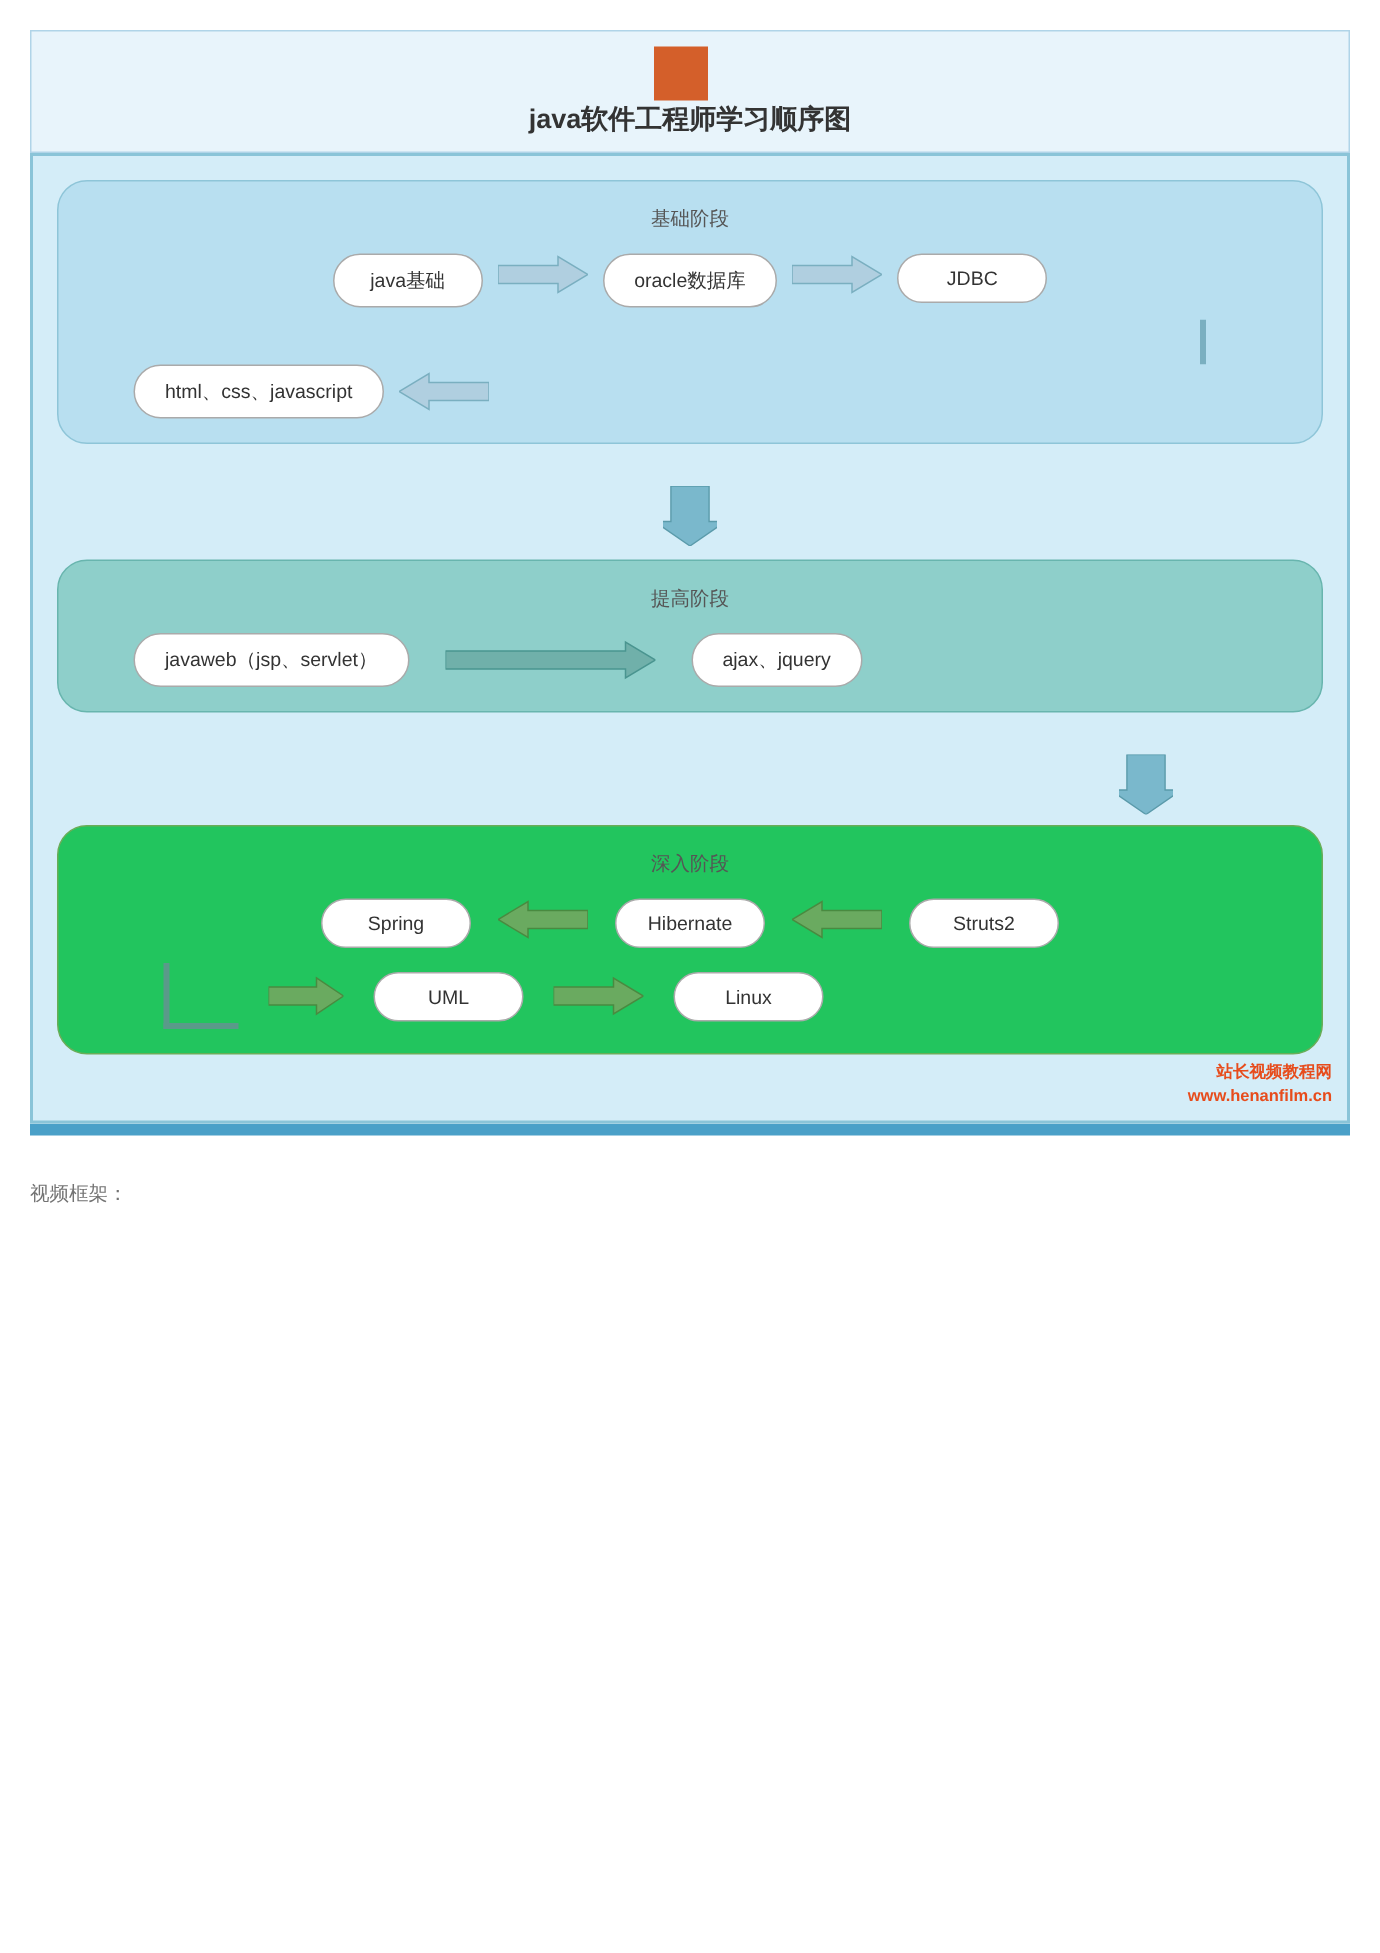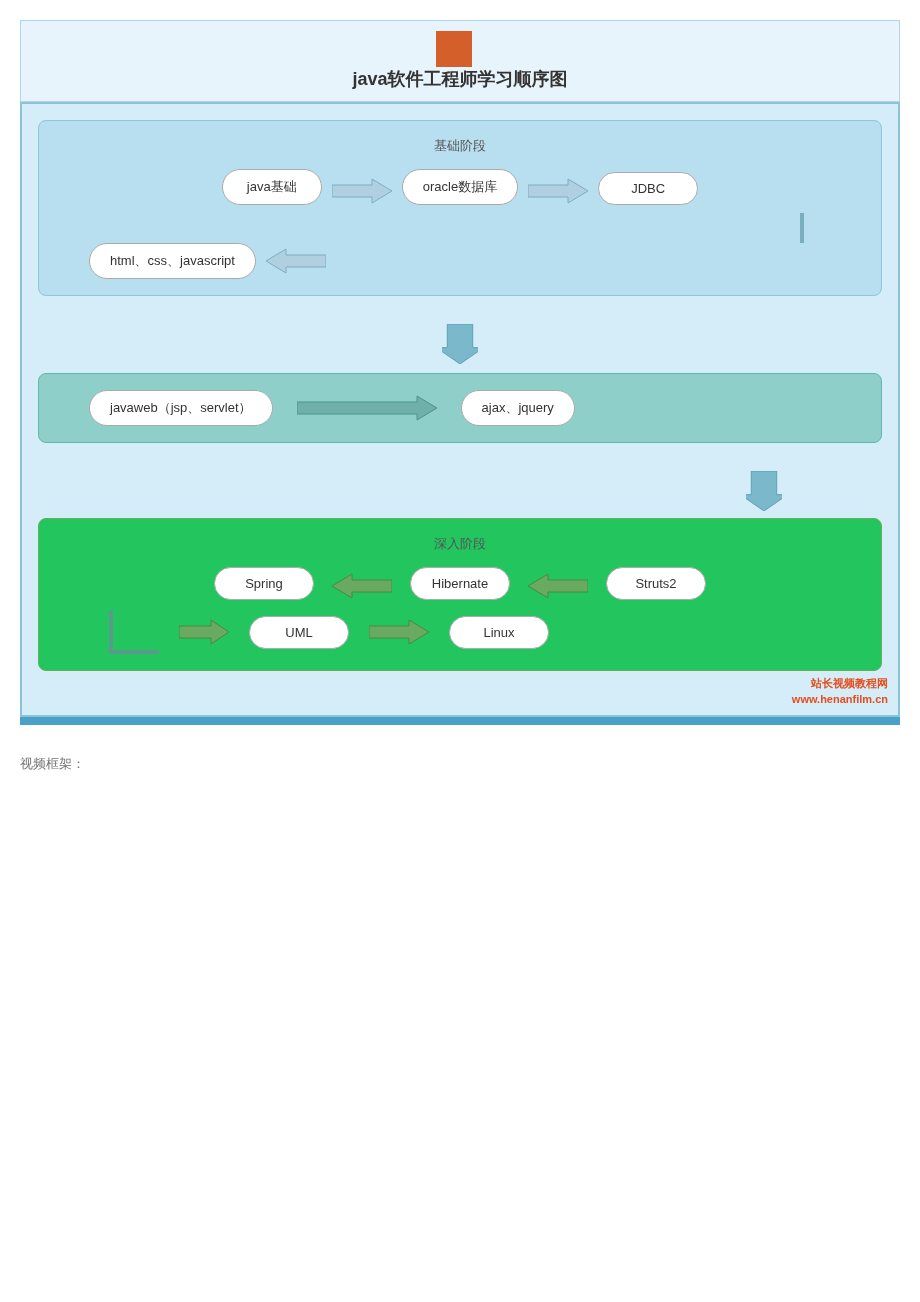--- a/index.html
+++ b/index.html
@@ -42,21 +42,21 @@
     
     .diagram-container {
       background: #d4edf8;
       border: 2px solid #8ac4d8;
       padding: 16px;
       position: relative;
     }
 
     
     .stage-box {
-      border-radius: 8px;
+      border-radius: 20px;
       padding: 16px 20px;
       margin-bottom: 28px;
       position: relative;
     }
     .stage-label {
       text-align: center;
       font-size: 13px;
       color: #555;
       margin-bottom: 14px;
     }
@@ -139,21 +139,21 @@
     
     .video-frame-label {
       margin-top: 30px;
       font-size: 13px;
       color: #737373;
     }
 
     
     .basic-row1 {
       display: flex;
-      align-items: flex-end;
+      align-items: flex-start;
       justify-content: center;
       gap: 10px;
       margin-bottom: 8px;
     }
 
     
     .basic-stage-content {
       position: relative;
     }
 
@@ -167,21 +167,21 @@
     }
     .spacer-arrow {
       width: 140px;
       height: 28px;
       flex-shrink: 0;
     }
 
     
     .deep-row1 {
       display: flex;
-      align-items: flex-end;
+      align-items: flex-start;
       justify-content: center;
       gap: 18px;
       margin-bottom: 10px;
     }
     .deep-row2 {
       display: flex;
       align-items: center;
       justify-content: flex-start;
       gap: 20px;
       padding-left: 50px;
@@ -243,20 +243,21 @@
 
     <div class="down-arrow-container">
       <div class="down-arrow">
         <svg viewBox="0 0 36 44" fill="none">
           <polygon points="4,0 32,0 32,26 44,26 18,44 -8,26 4,26" fill="#7ab8cc" stroke="#5a9aaa" stroke-width="1"></polygon>
         </svg>
       </div>
     </div>
 
     <div class="stage-box stage-improve">
+      <div class="stage-label">提高阶段</div>
       <div class="improve-row">
         <div class="node-box">javaweb（jsp、servlet）</div>
 
         <div class="spacer-arrow">
           <svg viewBox="0 0 140 28" fill="none" width="140" height="28">
             <polygon points="0,8 120,8 120,2 140,14 120,26 120,20 0,20" fill="#70b0aa" stroke="#4a9590" stroke-width="1"></polygon>
           </svg>
         </div>
         <div class="node-box">ajax、jquery</div>
       </div>

